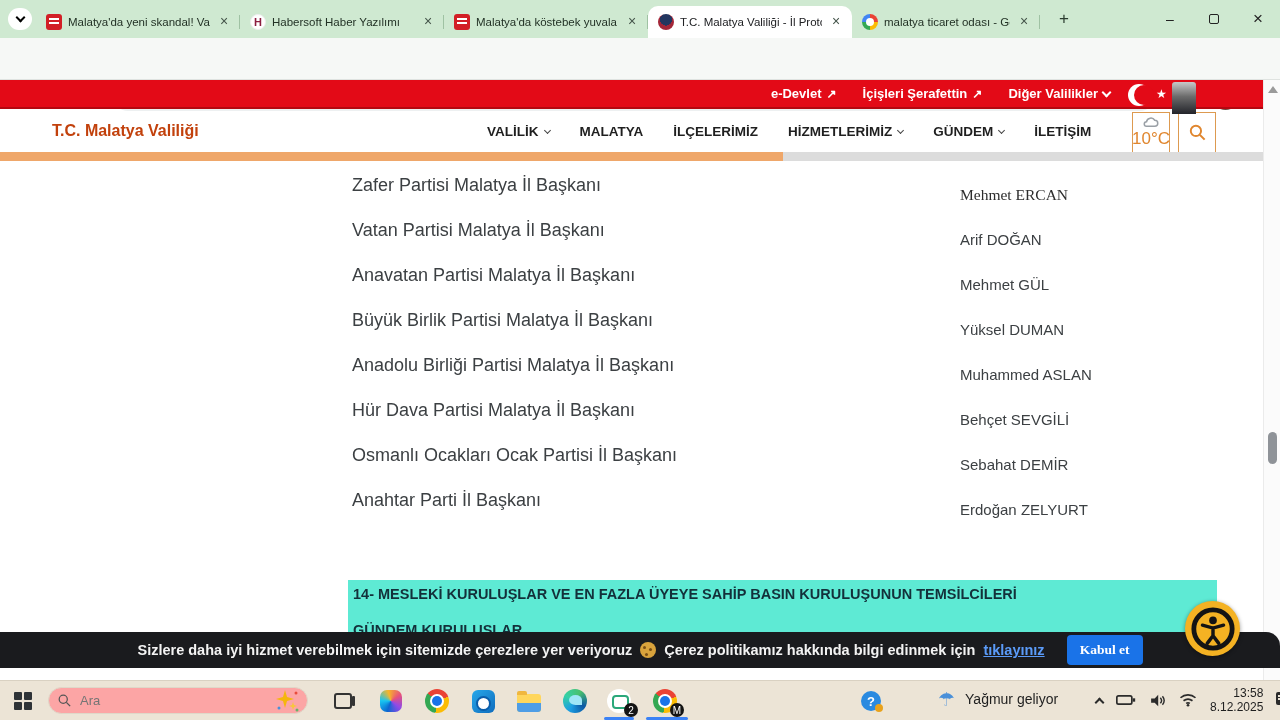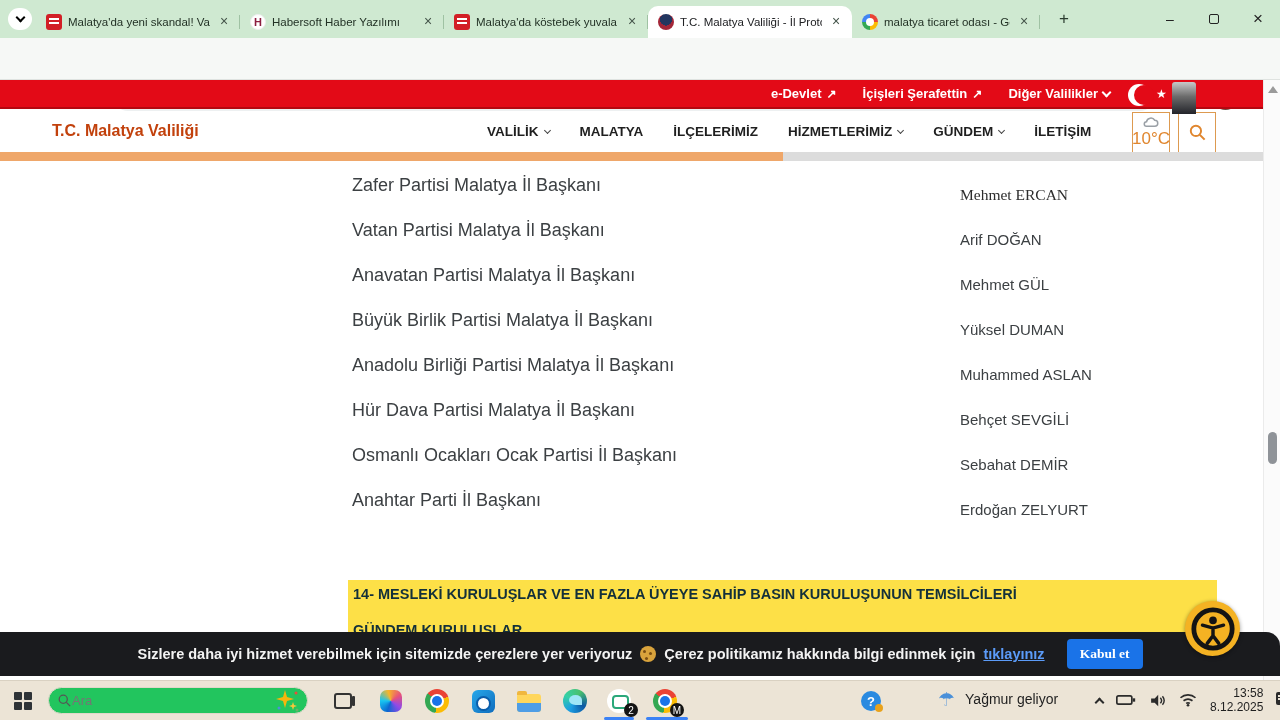--- a/index.html
+++ b/index.html
@@ -67,45 +67,45 @@
   .progress .fill { position:absolute; left:0; top:0; height:9px; width:783px; background:#efa76a; }
 
   
   .rows { position:absolute; left:0; top:161px; width:1263px; }
   .prow { position:relative; height:45px; }
   .ptitle { position:absolute; left:352px; top:14px; font-size:18px; color:#3c4043; }
   .pname { position:absolute; left:960px; top:25px; font-size:15px; color:#3c4043; }
   .pname.serif { font-family:"Liberation Serif", serif; font-size:15.5px; color:#2d2d2d; }
 
   
-  .bluesec { position:absolute; left:348px; top:580px; width:869px; height:52px; background:#fde047; overflow:hidden; }
+  .bluesec { position:absolute; left:348px; top:580px; width:869px; height:52px; background:#5eead4; overflow:hidden; }
   .bluehead { position:absolute; left:5px; top:6px; font-size:14.5px; font-weight:bold; color:#13303a; }
   .bluesub { position:absolute; left:5px; top:42px; font-size:14.5px; font-weight:bold; color:#13303a; }
 
   
   .scrollbar { position:absolute; right:0; top:80px; width:17px; height:600px; background:#fbfbfb; border-left:1px solid #ebebeb; z-index:10; }
   .sb-up { position:absolute; top:6px; left:4px; width:0; height:0; border-left:5px solid transparent; border-right:5px solid transparent; border-bottom:7px solid #9a9a9a; }
   .sb-thumb { position:absolute; top:352px; left:4px; width:9px; height:32px; border-radius:5px; background:#8f9398; }
 
   
-  .cookiebar { position:absolute; left:0; top:632px; width:1280px; height:44px; background:#1a1b1e; border-top-right-radius:14px; z-index:50; display:flex; align-items:center; justify-content:center; gap:8px; }
+  .cookiebar { position:absolute; left:0; top:632px; width:1280px; height:36px; background:#1a1b1e; border-top-right-radius:14px; z-index:50; display:flex; align-items:center; justify-content:center; gap:8px; }
   .cookietext { color:#f3f3f3; font-size:14.5px; font-weight:bold; }
   .cookie-ico { width:16px; height:16px; border-radius:50%; background:#d9a33c; position:relative; display:inline-block; }
   .cookie-ico::after { content:""; position:absolute; left:3px; top:4px; width:3px; height:3px; border-radius:50%; background:#7a4f14; box-shadow:6px 2px 0 #7a4f14, 2px 7px 0 #7a4f14; }
   .cookielink { color:#5b9bf8; text-decoration:underline; font-size:14.5px; font-weight:bold; }
   .acceptbtn { margin-left:14px; background:#1a73e8; color:#fff; border:none; font-size:13.5px; font-weight:bold; padding:7px 13px; border-radius:4px; font-family:Liberation Serif, serif; }
 
   
   .a11y { position:absolute; left:1185px; top:601px; width:55px; height:55px; border-radius:50%; background:#f4b223; z-index:60; display:flex; align-items:center; justify-content:center; box-shadow:0 1px 4px rgba(0,0,0,.4); }
 
   
   .taskbar { position:absolute; left:0; top:680px; width:1280px; height:40px; background:#ece4d6; border-top:1px solid #d9d1c2; z-index:70; }
   .startbtn { position:absolute; left:14px; top:11px; width:18px; height:18px; display:grid; grid-template-columns:8px 8px; grid-template-rows:8px 8px; gap:2px; }
   .startbtn span { background:#2f3337; border-radius:1px; }
-  .tsearch { position:absolute; left:48px; top:687px; width:260px; height:27px; background:#22c55e; border:1px solid #dfd8c9; border-radius:14px; display:flex; align-items:center; padding:0 8px; gap:0; }
+  .tsearch { position:absolute; left:48px; top:687px; width:260px; height:27px; background:#fca5a5; border:1px solid #dfd8c9; border-radius:14px; display:flex; align-items:center; padding:0 8px; gap:8px; }
   .tsearch input { border:none; outline:none; flex:1; font-size:13px; font-family:inherit; color:#333; background:transparent; }
   .sparkle { position:relative; width:24px; height:22px; }
   .tbicon { position:absolute; top:688px; width:26px; height:26px; display:flex; align-items:center; justify-content:center; }
   .taskview { width:18px; height:16px; border:2px solid #333; border-radius:3px; position:relative; }
   .taskview::after{ content:""; position:absolute; right:-5px; top:1px; width:3px; height:10px; background:#333; border-radius:1px; }
   .copilot { width:22px; height:22px; border-radius:7px; background:conic-gradient(from 200deg,#0b67d0,#18c6f2,#f7b529,#e8517c,#8f4ae8,#0b67d0); }
   .chromeico { width:24px; height:24px; border-radius:50%; background:conic-gradient(from -50deg,#ea4335 0 33%,#fbbc05 0 66%,#34a853 0 100%); position:relative; }
   .chromeico::before { content:""; position:absolute; left:5px; top:5px; width:14px; height:14px; border-radius:50%; background:#fff; }
   .chromeico::after { content:""; position:absolute; left:7px; top:7px; width:10px; height:10px; border-radius:50%; background:#1a73e8; }
   .outlook { width:23px; height:23px; border-radius:6px; background:linear-gradient(135deg,#28a8ea,#0f6cbd); position:relative; }

